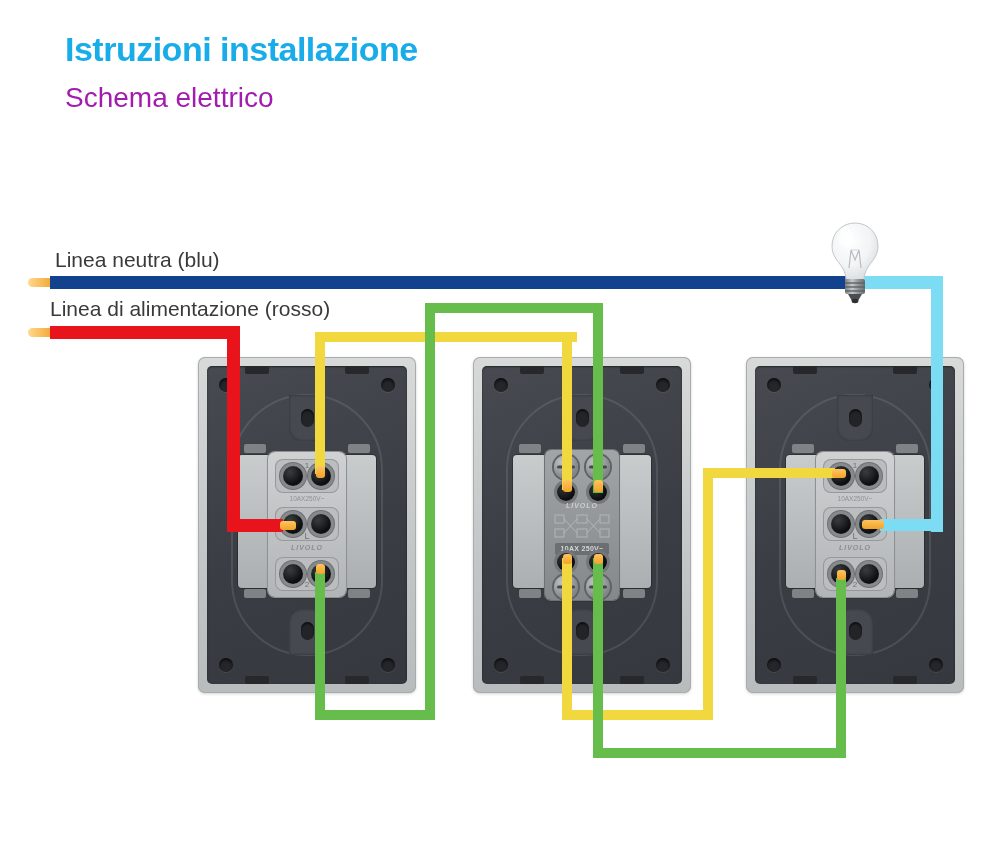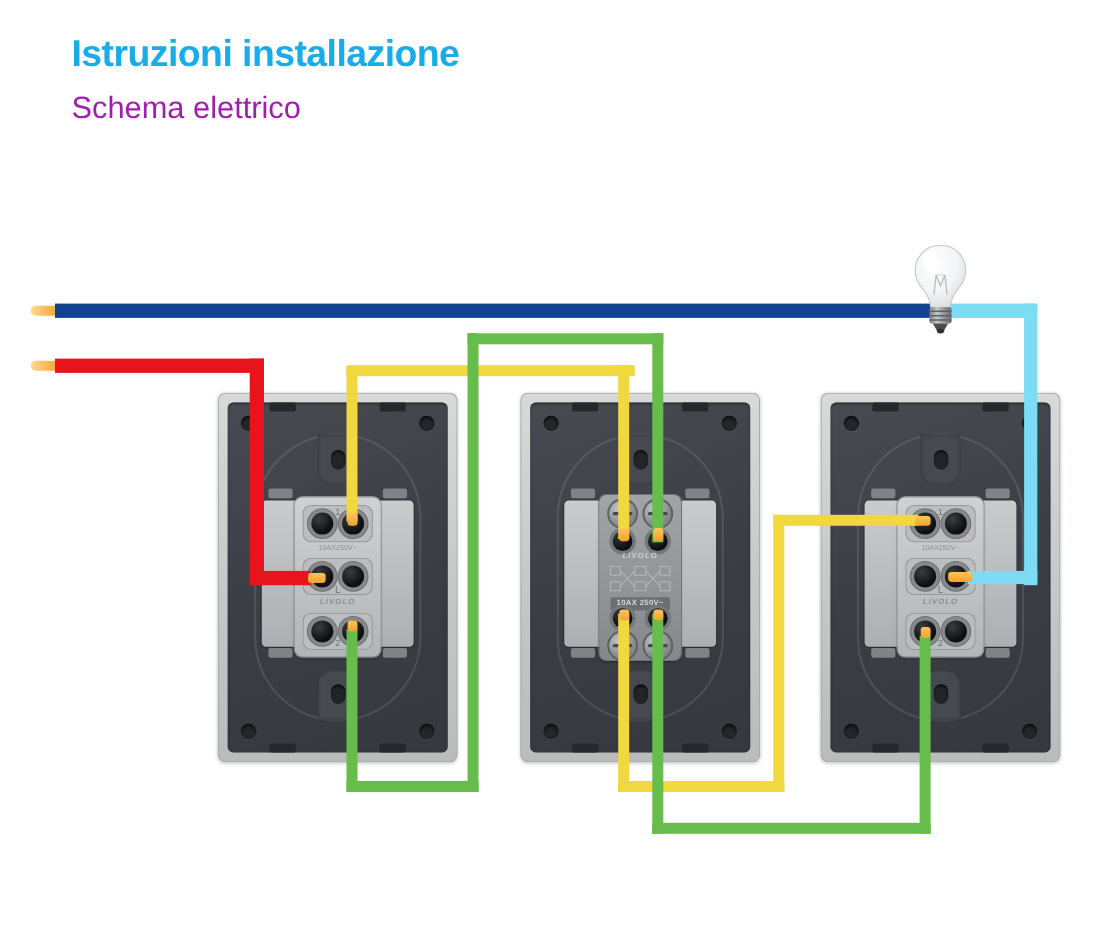--- a/index.html
+++ b/index.html
@@ -70,20 +70,22 @@
   .bulb{position:absolute;left:825px;top:220px;z-index:7;}
 </style>
 </head>
 <body>
 
 <div class="canvas">
 
   <div class="h1">Istruzioni installazione</div>
   <div class="h2">Schema elettrico</div>
 
+  <div class="lbl" style="left:55px;top:248px">Linea neutra (blu)</div>
+  <div class="lbl" style="left:50px;top:297px">Linea di alimentazione (rosso)</div>
 
   <div class="plate" style="left:198px">
     <div class="pinner">
       <div class="chole tl"></div>
       <div class="chole tr"></div>
       <div class="chole bl"></div>
       <div class="chole br"></div>
       <div class="notch" style="left:38px;top:0"></div>
       <div class="notch" style="right:38px;top:0"></div>
       <div class="notch" style="left:38px;bottom:0"></div>

